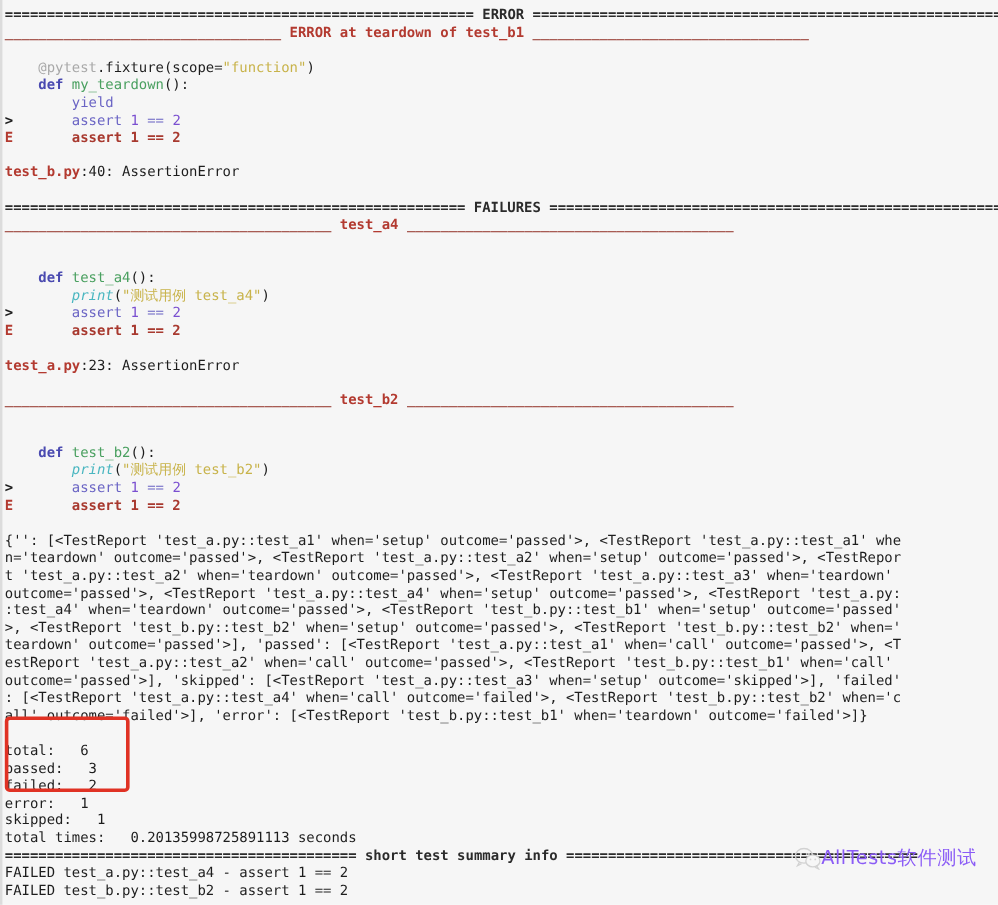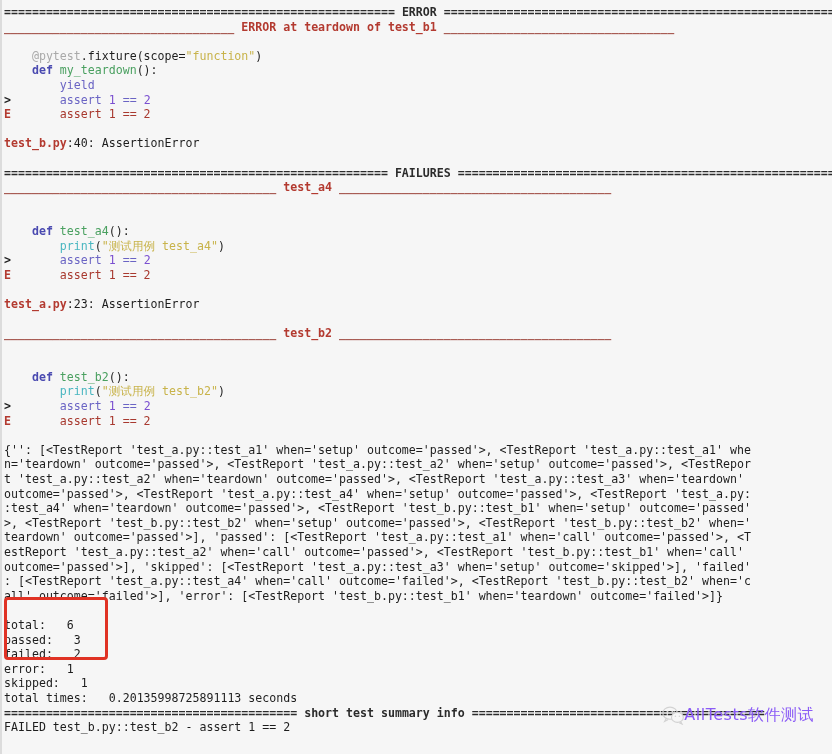--- a/index.html
+++ b/index.html
@@ -40,27 +40,27 @@
 
   
   .sep-eq      { color: #2b2b2b; font-weight: bold; }
   .sep-dash    { color: #a85c54; font-weight: bold; }
   .hdr-black   { color: #2b2b2b; font-weight: bold; }
   .hdr-red     { color: #b33a30; font-weight: bold; text-align: right; }
   .kw-decor    { color: #a9a9a9; }
   .kw-plain    { color: #1d1d1d; }
   .kw-def      { color: #4a4ab0; font-weight: bold; }
   .kw-fname    { color: #4aa060; }
-  .kw-builtin  { color: #49b6c0; }
+  .kw-builtin  { color: #49b6c0; font-style: italic; }
   .kw-str      { color: #c8b34a; }
   .kw-stmt     { color: #6a64c4; }
   .kw-num      { color: #7a4fd0; }
   .marker-gt   { color: #1d1d1d; font-weight: bold; }
   .marker-e    { color: #b33a30; font-weight: bold; }
-  .err-assert  { color: #a8392f; font-weight: normal; }
+  .err-assert  { color: #a8392f; font-weight: bold; }
   .loc-file    { color: #b33a30; font-weight: bold; text-align: right; }
   .loc-rest    { color: #1d1d1d; }
   .plain       { color: #1d1d1d; }
 
   
   #stats-box {
     position: absolute;
     left: 2px;
     top: 597px;
     width: 104px;
@@ -170,20 +170,21 @@
 
   <div class="line plain"><span>passed:</span>   <span>3</span></div>
   <div class="line plain"><span>failed:</span>   <span>2</span></div>
   <div class="line plain"><span>error:</span>   <span>1</span></div>
   <div class="line plain"><span>skipped:</span>   <span>1</span></div>
 
   <div class="line plain"><span>total times:</span>   <span>0.20135998725891113 seconds</span></div>
 
   <div class="line"><span class="sep-eq">==========================================</span><span class="hdr-black"> </span><span class="hdr-black">short test summary info</span><span class="hdr-black"> </span><span class="sep-eq">==========================================</span></div>
 
+  <div class="line plain">FAILED test_a.py::test_a4 - assert 1 == 2</div>
   <div class="line plain">FAILED test_b.py::test_b2 - assert 1 == 2</div>
 
   <div id="stats-box"></div>
 
   <div id="watermark">
     <svg class="wm-icon" width="22" height="19" viewBox="0 0 22 19" fill="none" stroke="#d2d2d2" stroke-width="1.1">
       <ellipse cx="8" cy="7.2" rx="7.2" ry="6.1"></ellipse>
       <path d="M4.2 12.4 L2.6 15.4 L5.9 13.7"></path>
       <circle cx="5.6" cy="5.6" r="0.85" fill="#d2d2d2" stroke="none"></circle>
       <circle cx="10.3" cy="5.6" r="0.85" fill="#d2d2d2" stroke="none"></circle>

